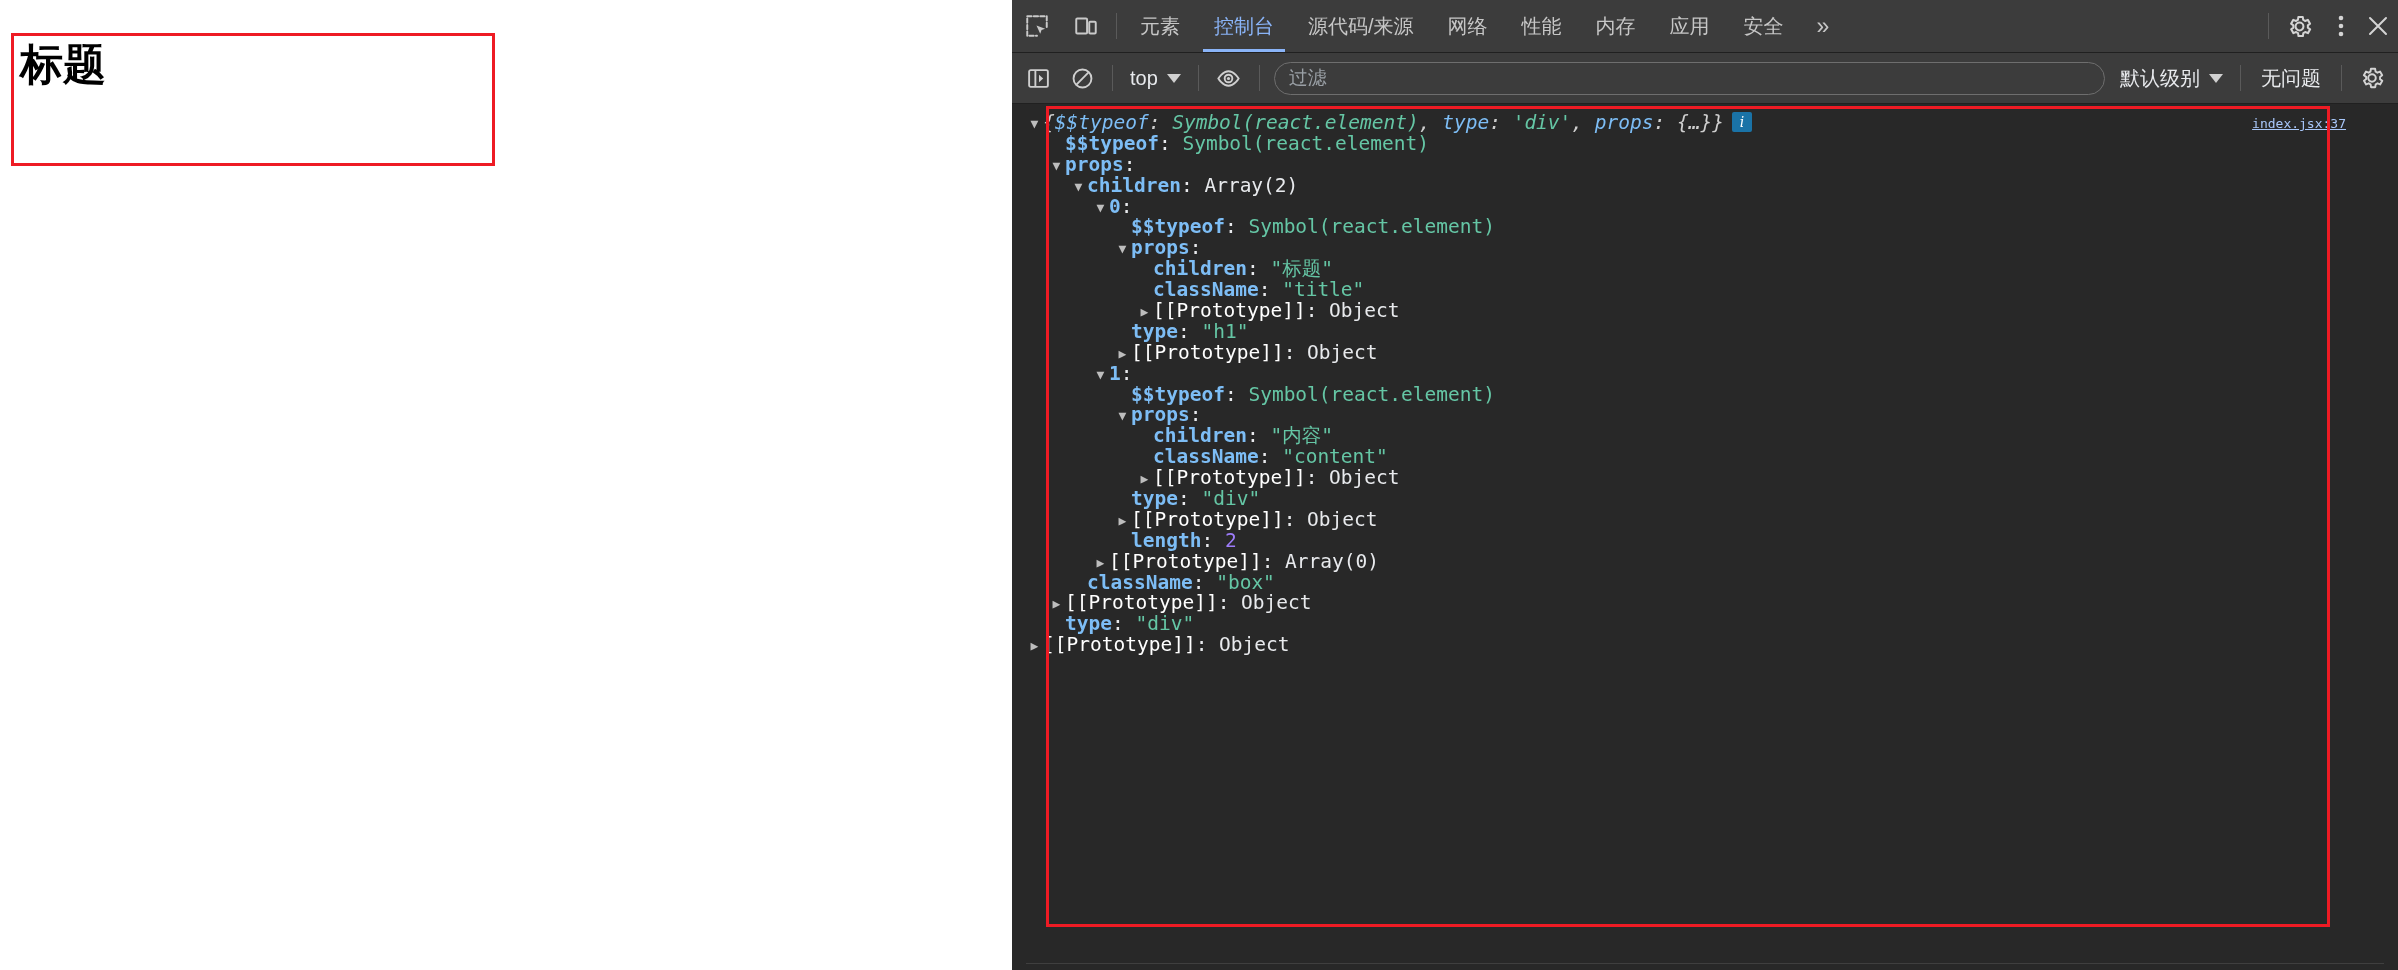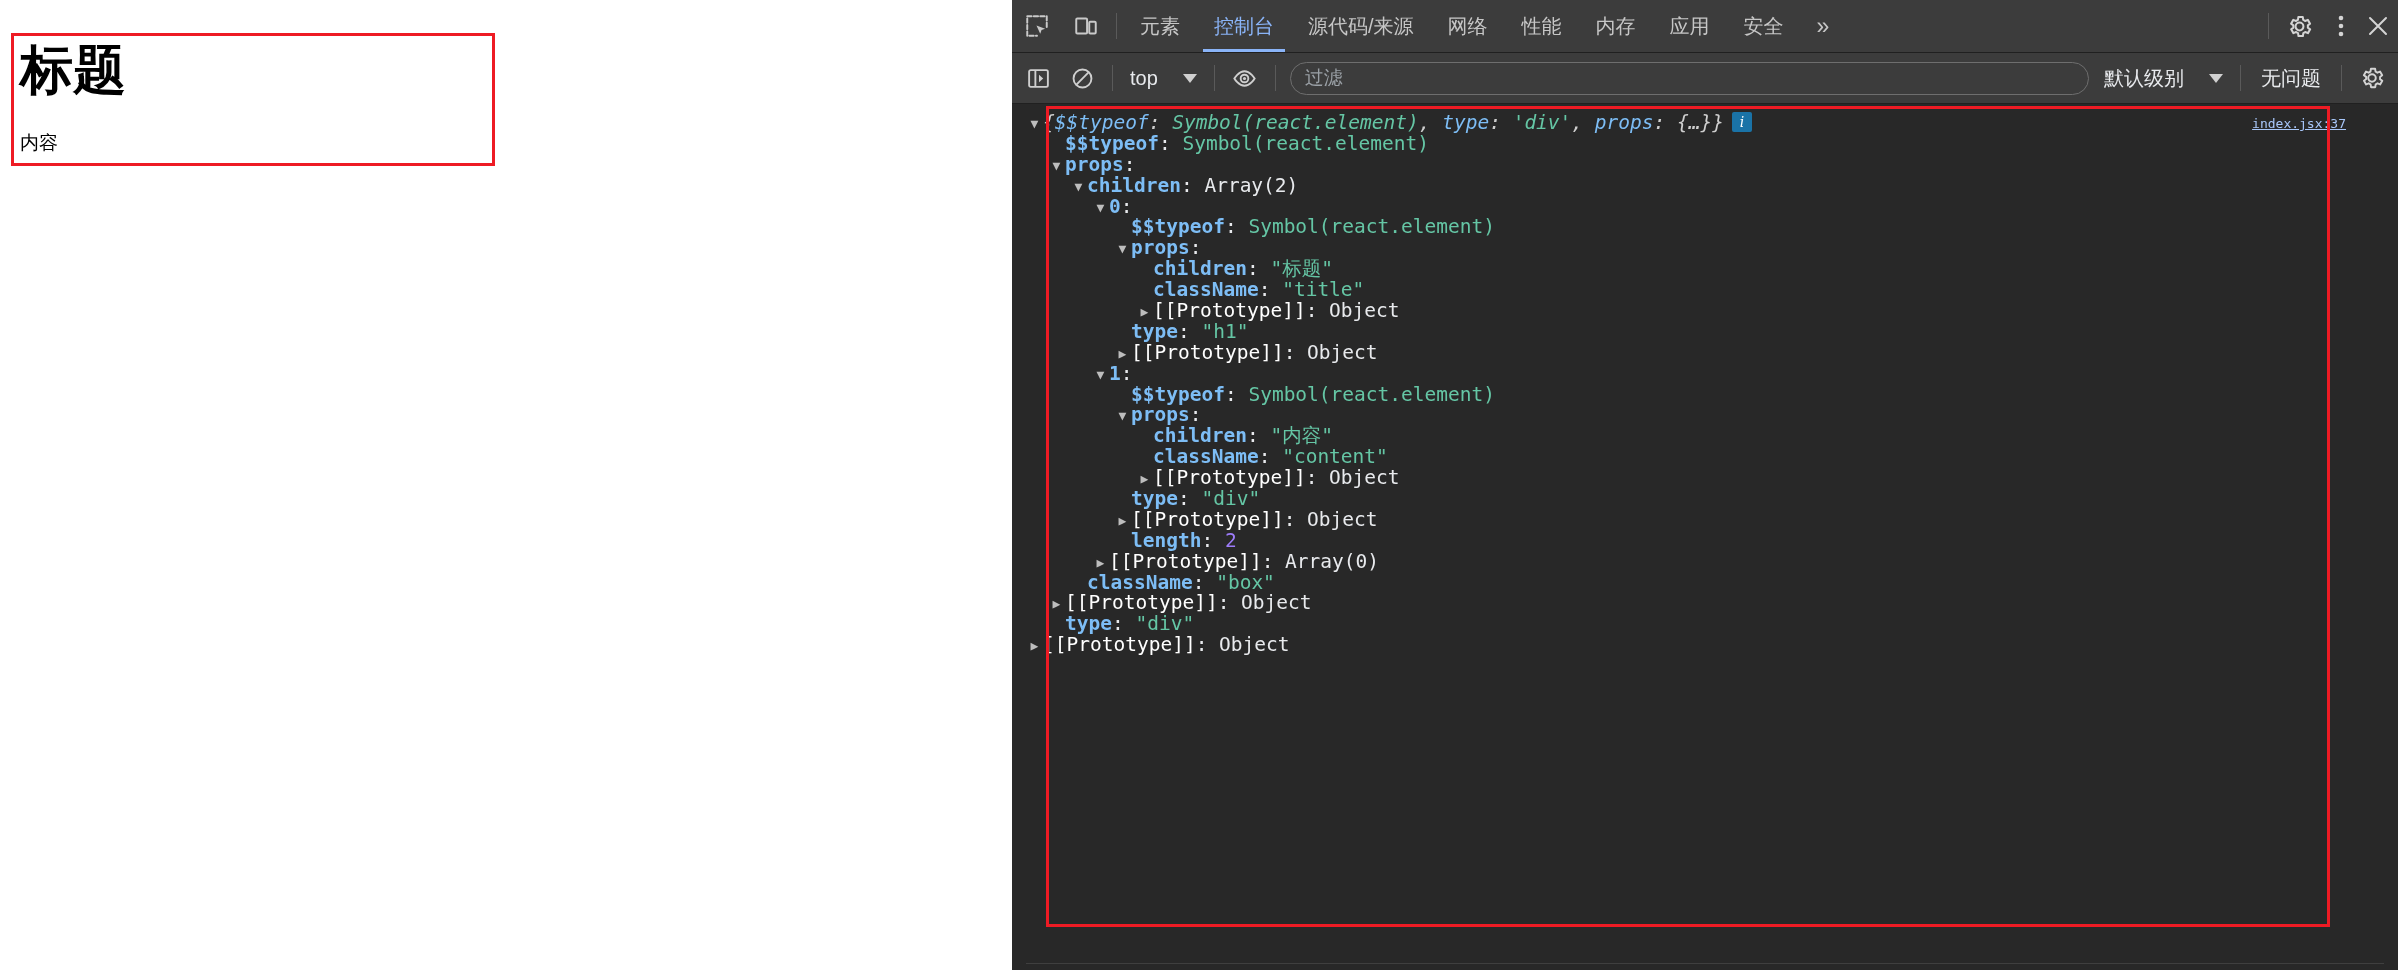--- a/index.html
+++ b/index.html
@@ -21,21 +21,21 @@
   .page-highlight {
     position: absolute;
     left: 11px; top: 33px;
     width: 484px; height: 133px;
     border: 3px solid #ee1b24;
     background: transparent;
     pointer-events: none;
   }
   .page-content { position: absolute; left: 20px; top: 40px; width: 470px; }
   .page-title {
-    font-size: 53px;
+    font-size: 43px;
     font-weight: bold;
     line-height: 1.12;
     color: #000000;
     letter-spacing: 0px;
   }
   .page-body {
     margin-top: 32px;
     font-size: 19px;
     line-height: 1.3;
     color: #000000;
@@ -114,21 +114,21 @@
   }
   .cb-btn {
     width: 44px; height: 44px;
     display: flex; align-items: center; justify-content: center;
     cursor: pointer; border-radius: 3px;
   }
   .cb-sep {
     width: 1px; height: 26px; background: #5a5a5a; margin: 0 8px; flex: 0 0 1px;
   }
   .cb-select {
-    display: flex; align-items: center; gap: 25px;
+    display: flex; align-items: center; gap: 9px;
     padding: 0 9px; height: 34px;
     font-size: 20px; color: #e8eaed;
     cursor: pointer; border-radius: 3px;
     white-space: nowrap;
   }
   .caret-down {
     width: 0; height: 0;
     border-left: 7px solid transparent;
     border-right: 7px solid transparent;
     border-top: 9px solid #d0d0d0;
@@ -243,21 +243,20 @@
   svg { display: block; }
 </style>
 </head>
 <body>
 
 <div id="root">
 
   <div class="page-pane">
     <div class="page-content">
       <h1 class="page-title">标题</h1>
-      <div class="page-body">内容</div>
     </div>
     <div class="page-highlight"></div>
   </div>
 
   <div class="devtools">
 
     <div class="dt-tabbar">
       <div class="dt-icon-btn">
         <svg width="26" height="26" viewBox="0 0 24 24">
           <path d="M3 3h4M9 3h4M15 3h4M21 3v4M21 9v4M3 5v4M3 11v4M3 17v4M5 21h4M11 21h1" stroke="#c9c9c9" stroke-width="1.8" fill="none" stroke-linecap="round"></path>

